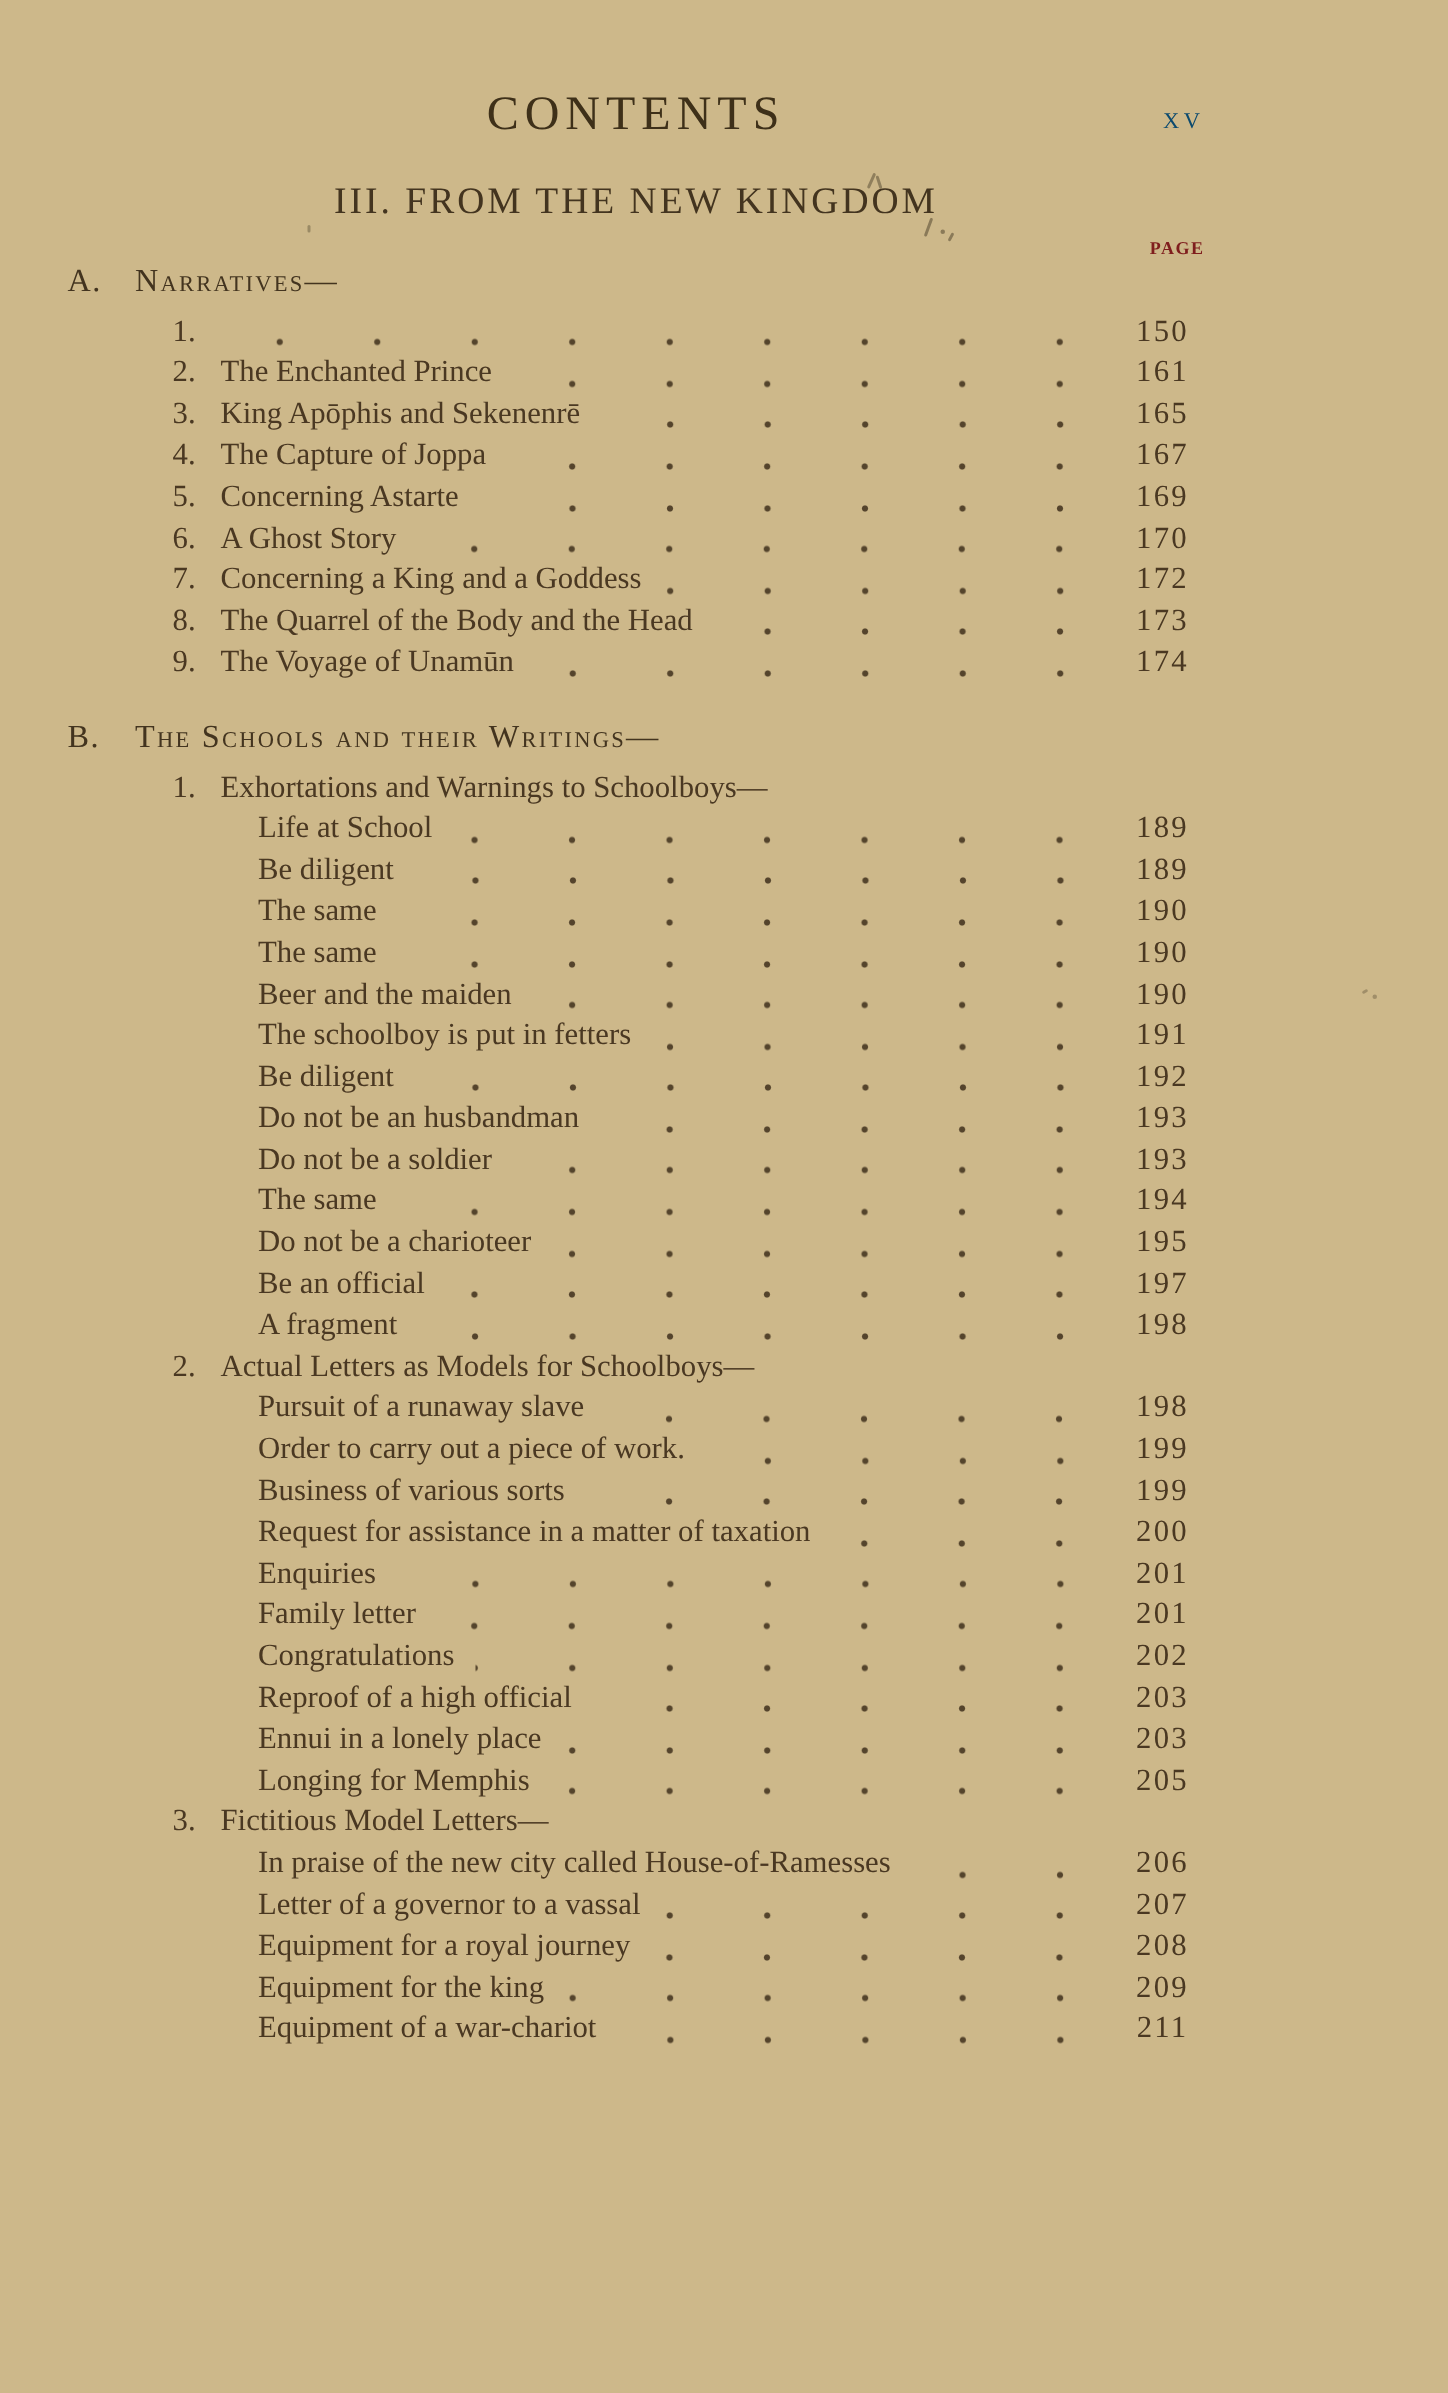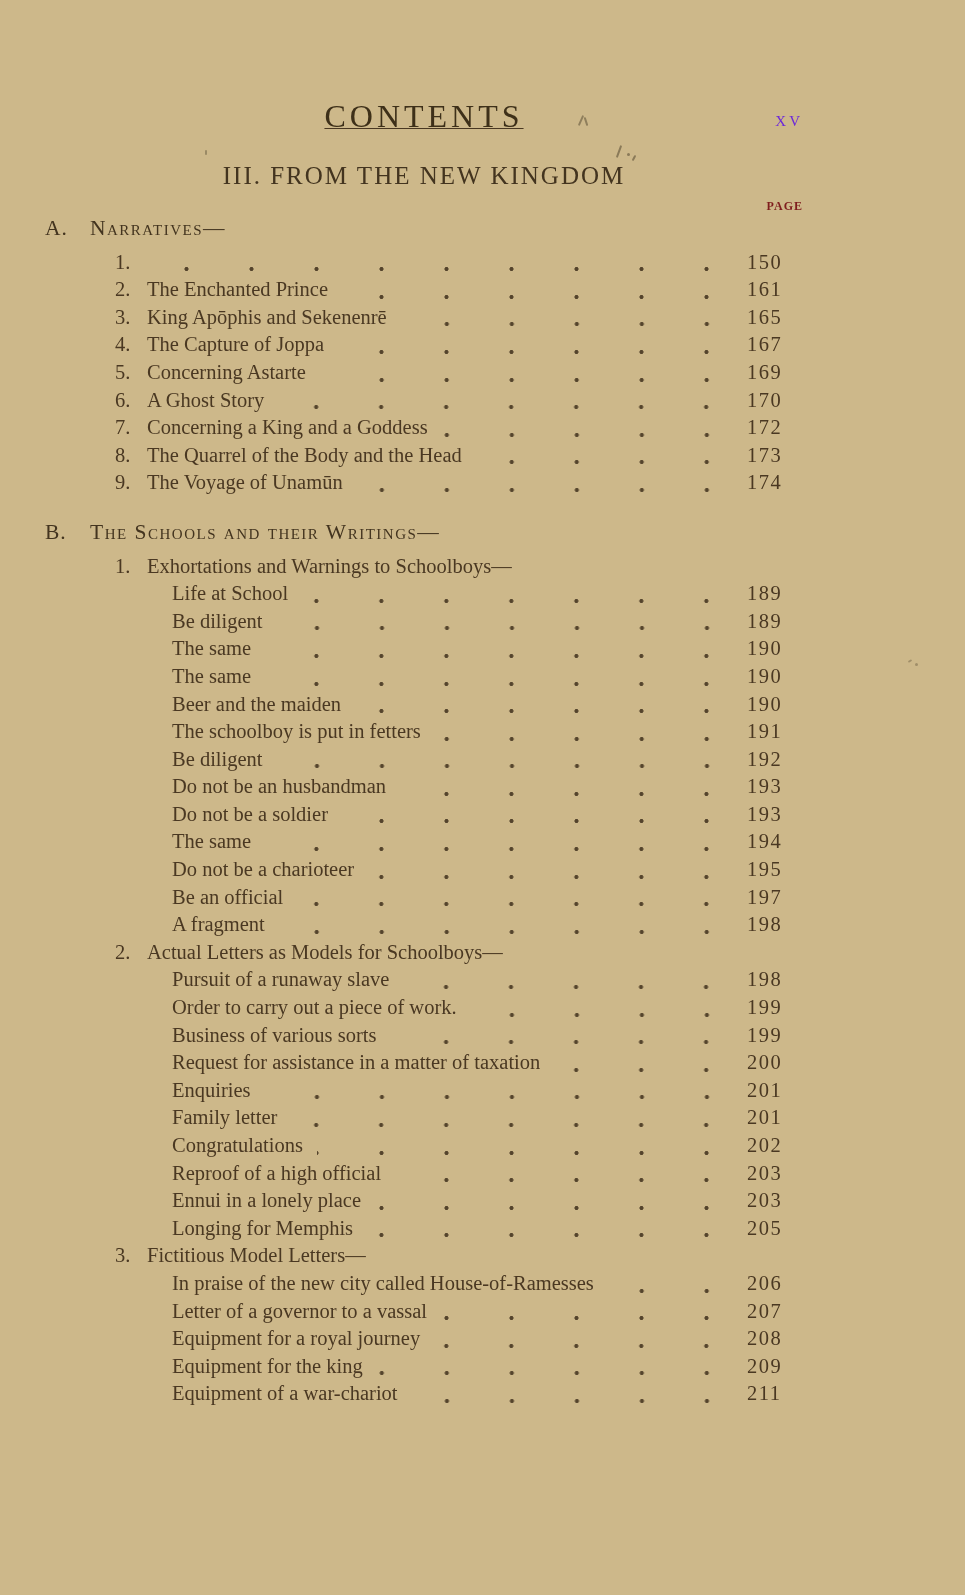--- a/index.html
+++ b/index.html
@@ -9,28 +9,28 @@
     background:#cdb88a;
   }
   .page{
     position:absolute;inset:0;overflow:hidden;color:#4a3822;
     background:
       radial-gradient(120% 80% at 55% 30%, rgba(255,250,228,0.12), rgba(0,0,0,0) 62%),
       linear-gradient(90deg, rgba(62,48,24,0.50) 0px, rgba(82,66,36,0.28) 5px, rgba(82,66,36,0.10) 10px, rgba(0,0,0,0) 18px),
       linear-gradient(180deg,#c9b385 0%, #cfba8c 5%, #d2be91 45%, #cebc90 80%, #cabա8f 92%, #c9b88f 98.4%, #8a8063 99.3%, #3c372a 99.7%, #211d12 100%);
   }
   .content{position:absolute;left:45px;top:0;width:758px;}
-  .header-row{position:relative;margin-top:99px;height:36px;text-align:center;text-decoration:underline;}
+  .header-row{position:relative;margin-top:58px;height:36px;text-align:center;}
   .contents-title{
     font-size:32px;line-height:34px;letter-spacing:4px;color:#3e3019;
     font-variant:normal;
   }
   .folio{
     position:absolute;right:0;top:8px;font-variant:small-caps;
-    font-size:21px;letter-spacing:3px;color:#6d28d9;
+    font-size:21px;letter-spacing:3px;color:#0c4a6e;
   }
   .chapter-heading{
     margin-top:26px;text-align:center;font-size:25px;line-height:30px;
     letter-spacing:2px;color:#43341f;
   }
   .page-label{
     margin-top:8px;text-align:right;font-size:12px;font-weight:700;
     letter-spacing:1px;color:#7f1d1d;line-height:14px;
   }
   #toc{margin-top:2px;}
@@ -49,21 +49,21 @@
   .trow.item-numbered{padding-left:102px;}
   .trow.entry{padding-left:127px;}
   .trow.sub-heading{padding-left:102px;}
   .lbl{flex:0 0 auto;}
   .leader{
     flex:1 1 auto;align-self:flex-end;height:12px;margin:0 6px 0 14px;
     background-image:radial-gradient(circle, rgba(74,58,36,0.92) 1.7px, rgba(74,58,36,0) 2.4px);
     background-size:65px 6px;background-repeat:repeat-x;
     background-position:right 2px bottom 4px;
   }
-  .pg{flex:0 0 auto;width:56px;text-align:left;letter-spacing:1.5px;
+  .pg{flex:0 0 auto;width:56px;text-align:center;letter-spacing:1.5px;
       font-variant-numeric:oldstyle-nums;}
   
   .mark{position:absolute;pointer-events:none;}
   .mark i{position:absolute;display:block;background:#5e5138;border-radius:1px;}
   .m1{left:580px;top:115px;opacity:.55;}
   .m1 .a{width:2px;height:11px;transform:rotate(24deg);}
   .m1 .b{left:5px;top:2px;width:2px;height:9px;transform:rotate(-18deg);}
   .m2{left:618px;top:145px;opacity:.6;}
   .m2 .a{width:2px;height:13px;transform:rotate(20deg);}
   .m2 .b{left:9px;top:8px;width:3px;height:3px;border-radius:50%;}

